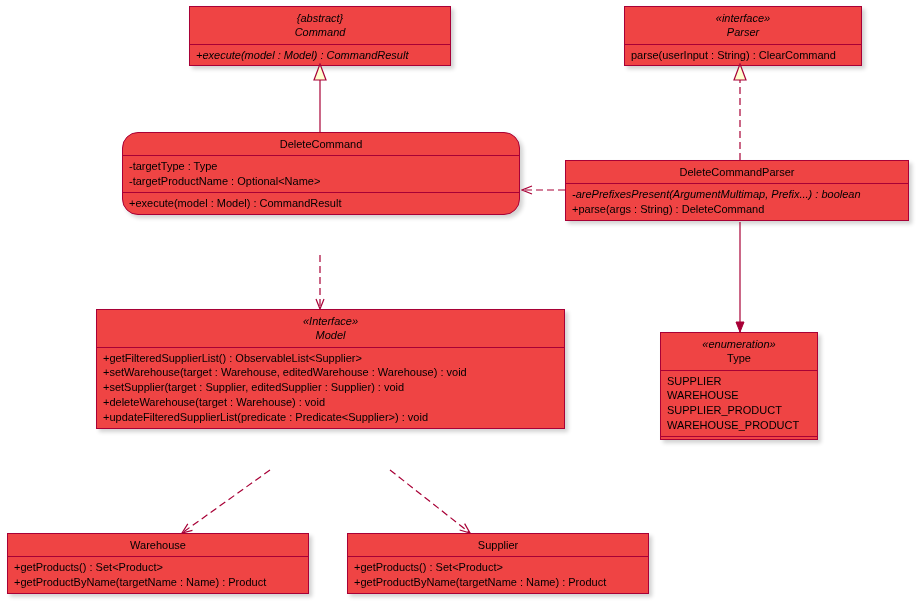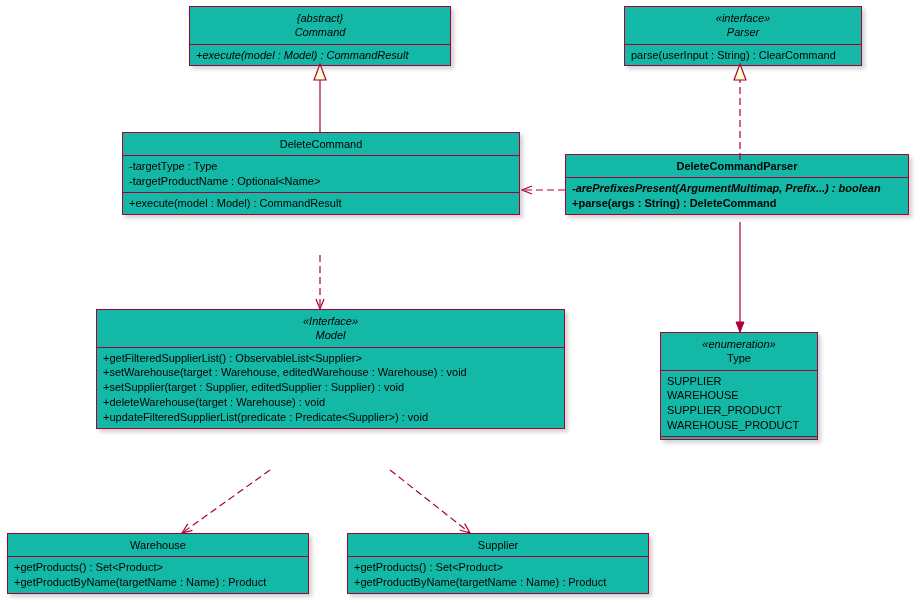--- a/index.html
+++ b/index.html
@@ -7,21 +7,21 @@
     padding: 6px;
     font-family: Arial, Helvetica, sans-serif;
     font-size: 11px;
     position: relative;
     width: 923px;
     height: 603px;
     background: #fff;
   }
   .class-box {
     position: absolute;
-    background: #14b8a6;
+    background: #ef4444;
     border: 1.5px solid #A80036;
     box-shadow: 3px 3px 4px rgba(0,0,0,0.18);
   }
   .class-header {
     border-bottom: 1.5px solid #A80036;
     text-align: center;
     padding: 4px 8px;
     line-height: 1.3;
   }
   .class-section {
@@ -52,34 +52,34 @@
 </div>
 
 <div class="class-box" style="left:624px; top:6px; width:236px;">
   <div class="class-header">
     <div class="stereo">«interface»</div>
     <div class="stereo">Parser</div>
   </div>
   <div class="class-section">parse(userInput : String) : ClearCommand</div>
 </div>
 
-<div class="class-box" style="left:122px; top:132px; width:396px;">
+<div class="class-box" style="left:122px; top:132px; width:396px;border-radius:16px;">
   <div class="class-header">
     <div>DeleteCommand</div>
   </div>
   <div class="class-section">
     <div>-targetType : Type</div>
     <div>-targetProductName : Optional&lt;Name&gt;</div>
   </div>
   <div class="class-section">
     <div>+execute(model : Model) : CommandResult</div>
   </div>
 </div>
 
-<div class="class-box" style="left:565px; top:154px; width:342px;font-weight:bold;">
+<div class="class-box" style="left:565px; top:160px; width:342px;">
   <div class="class-header">
     <div>DeleteCommandParser</div>
   </div>
   <div class="class-section">
     <div class="stereo">-arePrefixesPresent(ArgumentMultimap, Prefix...) : boolean</div>
     <div>+parse(args : String) : DeleteCommand</div>
   </div>
 </div>
 
 <div class="class-box" style="left:96px; top:309px; width:467px;">

